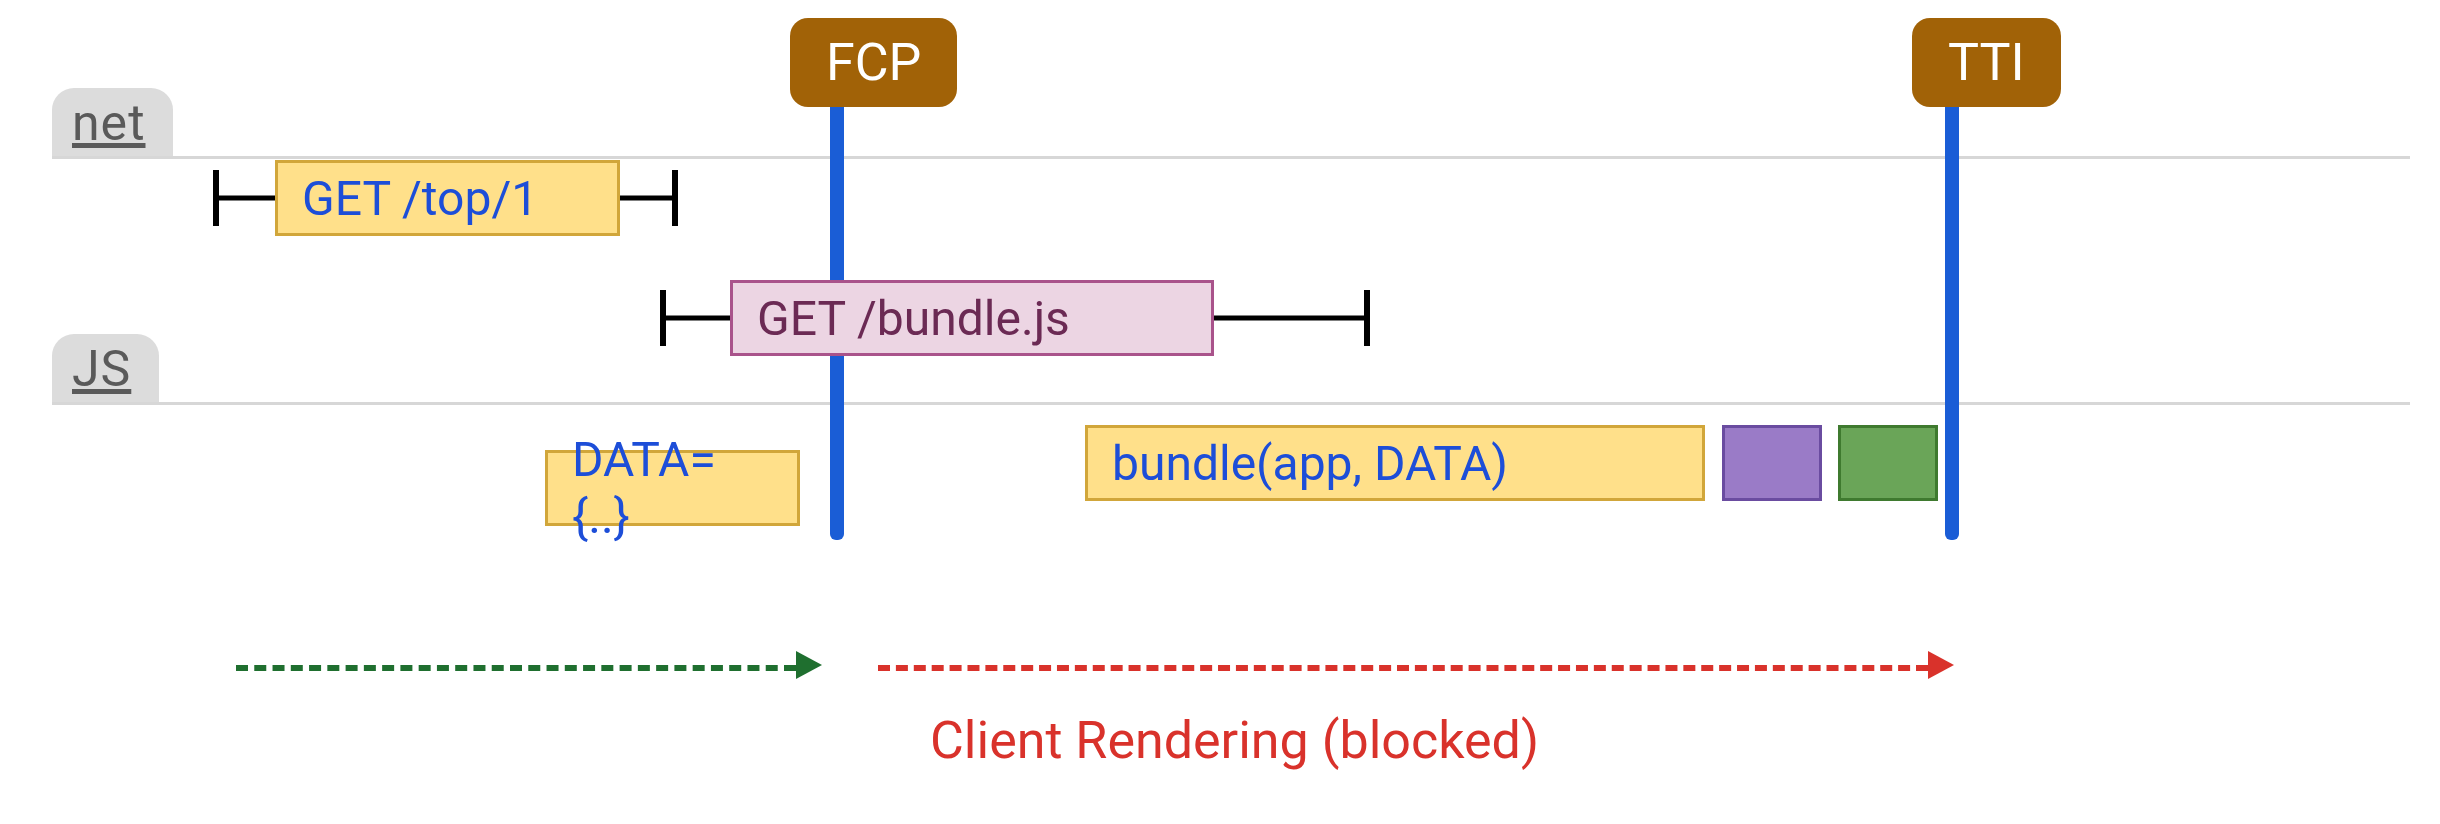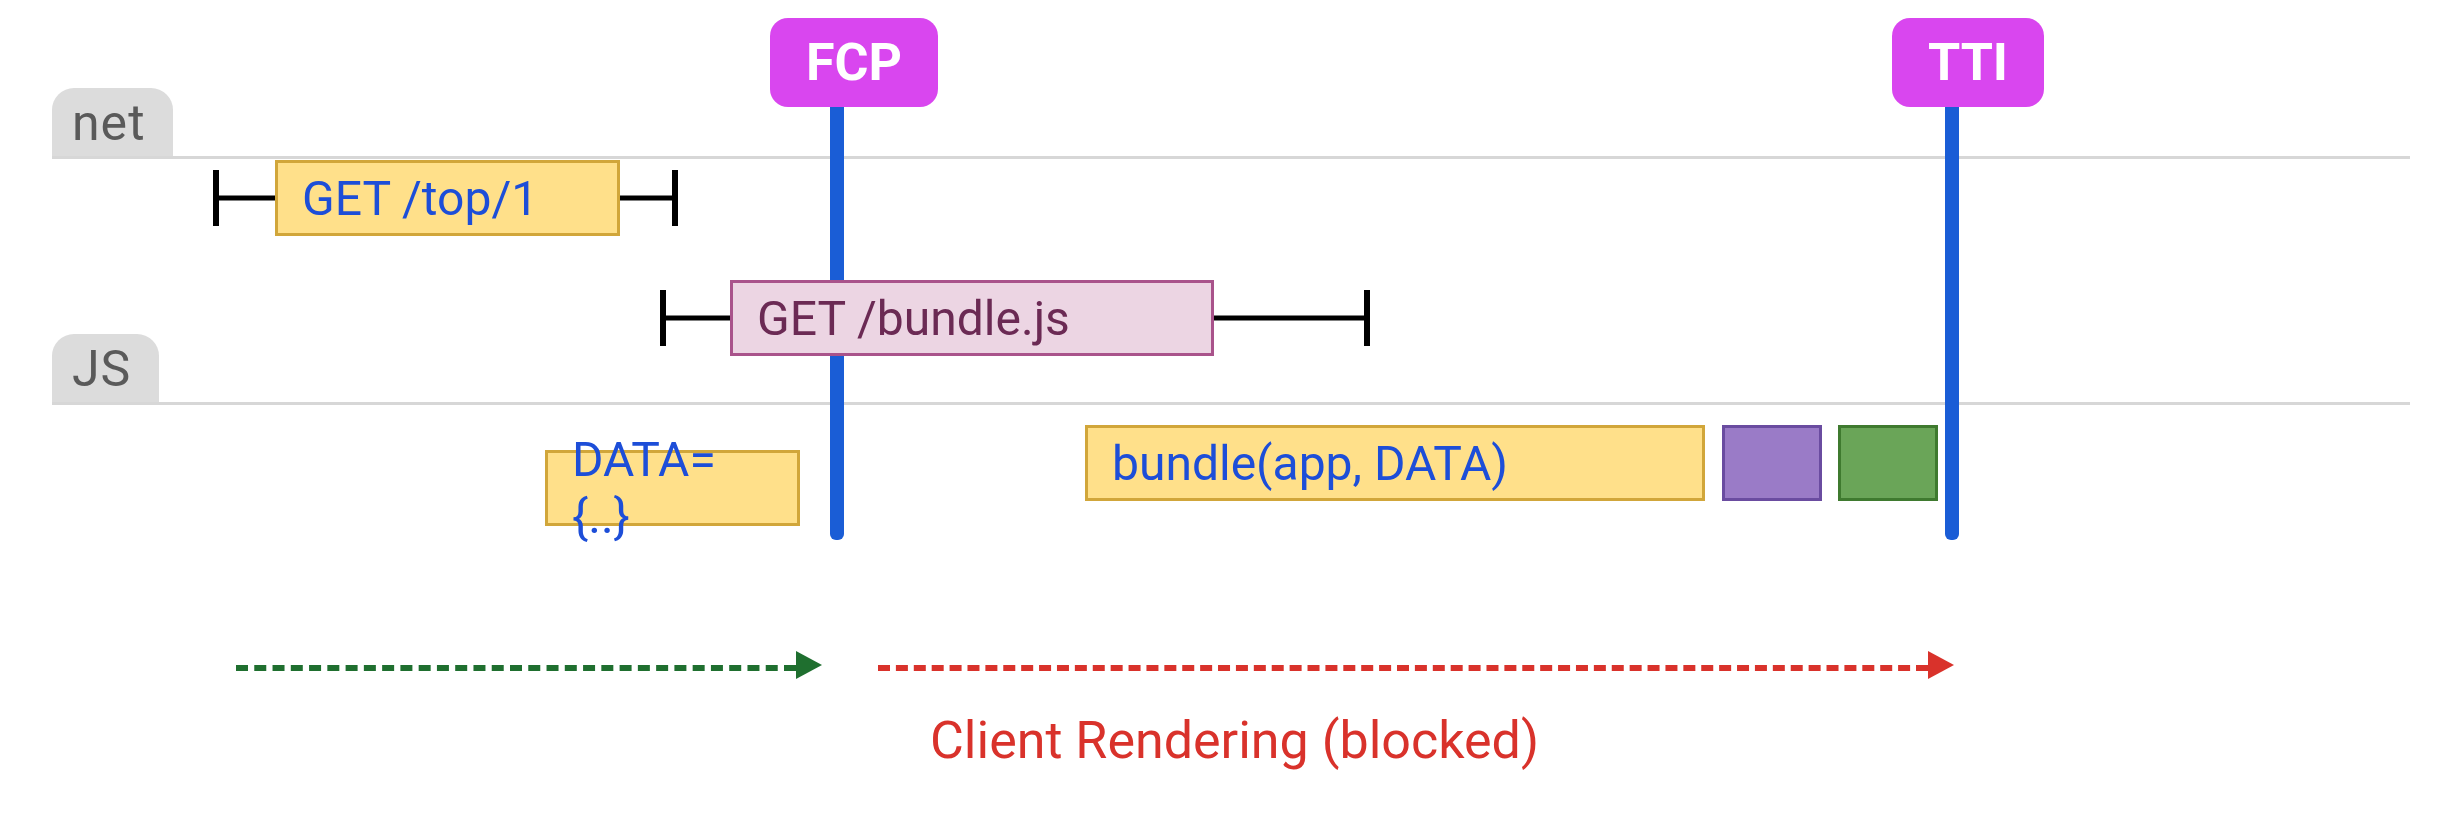--- a/index.html
+++ b/index.html
@@ -1,45 +1,47 @@
 <!DOCTYPE html>
 <html><head>
 <meta charset="utf-8">
 <style>
   * { margin: 0; padding: 0; box-sizing: border-box; }
   html, body { width: 2440px; height: 824px; background: #fff; font-family: "Segoe UI", Roboto, Arial, sans-serif; }
   .stage { position: relative; width: 2440px; height: 824px; }
 
   .marker-pill {
     position: absolute;
-    background: #d946ef;
+    background: #a16207;
     color: #fff;
-    font-weight: 700;
+    font-weight: 400;
     font-size: 52px;
     padding: 14px 36px;
     border-radius: 18px;
+    margin-left: 20px;
   }
   .marker-line {
     position: absolute;
     width: 14px;
     background: #1a5dd6;
     top: 100px;
     height: 440px;
     border-radius: 6px;
   }
 
   .row-label {
     position: absolute;
     left: 52px;
     background: #dcdcdc;
     color: #5a5a5a;
     font-size: 50px;
     padding: 6px 28px 6px 20px;
     border-radius: 22px 22px 0 0;
     letter-spacing: 1px;
+    text-decoration: underline;
   }
   .row-line {
     position: absolute;
     left: 52px;
     right: 30px;
     height: 3px;
     background: #d7d7d7;
   }
 
   

